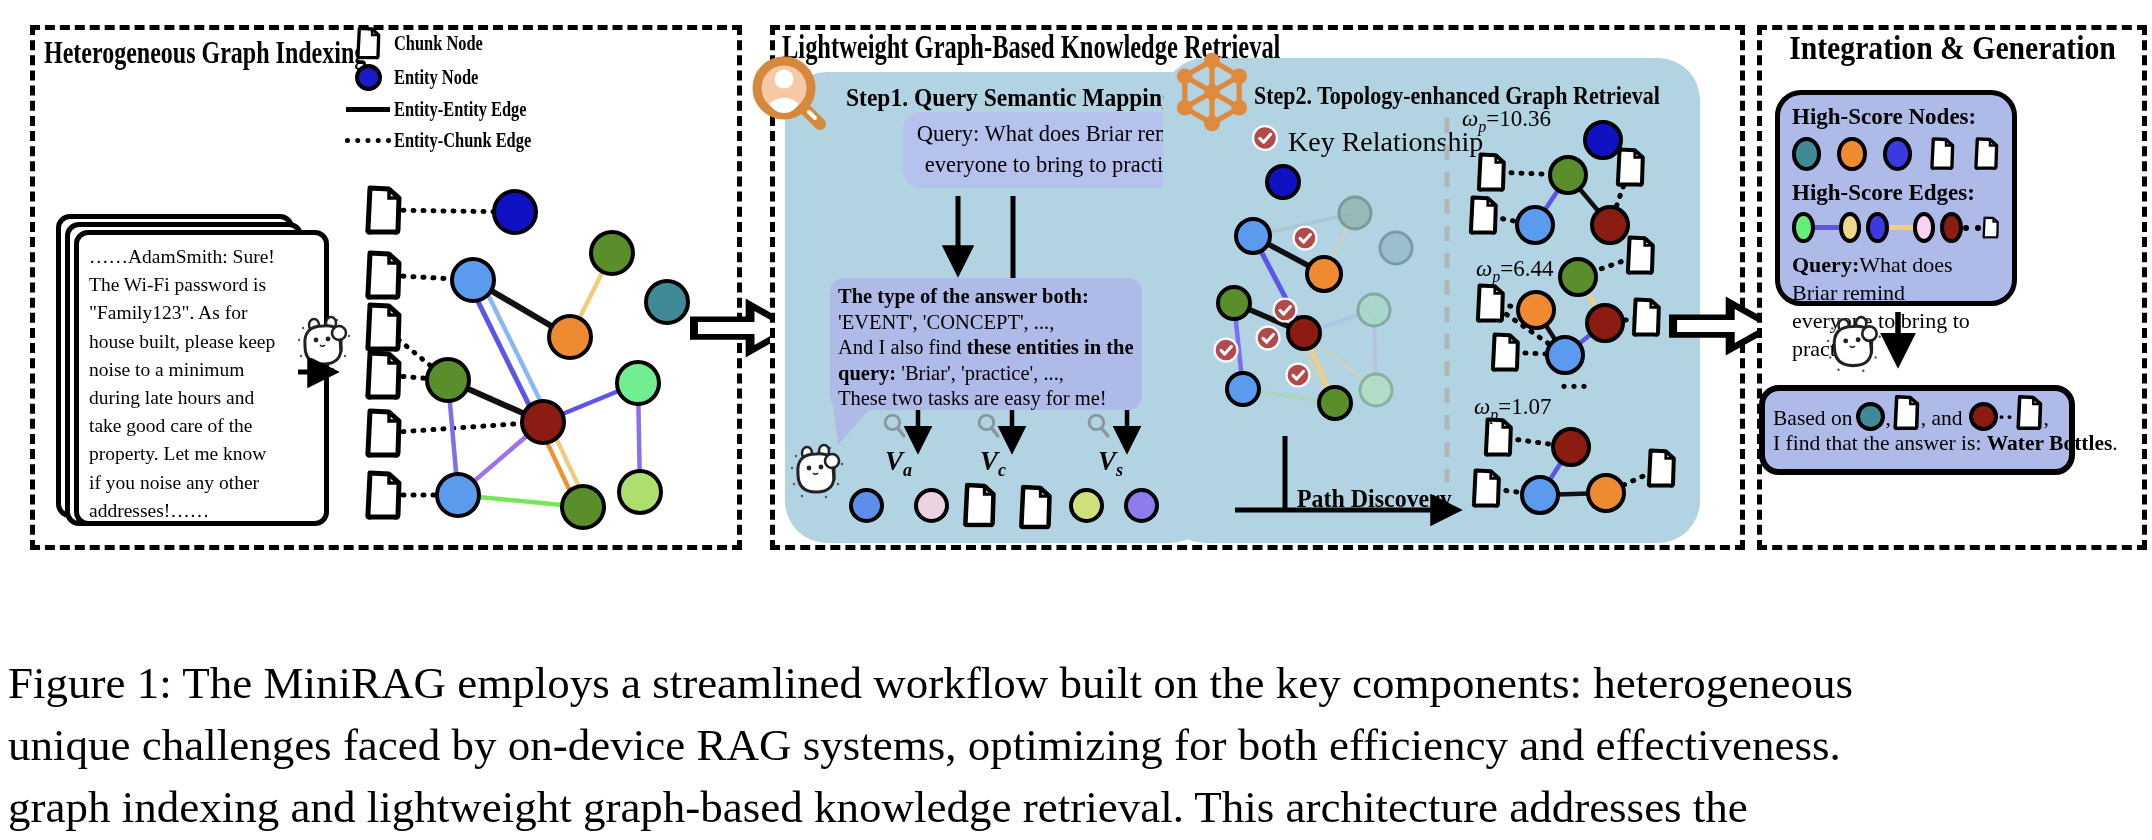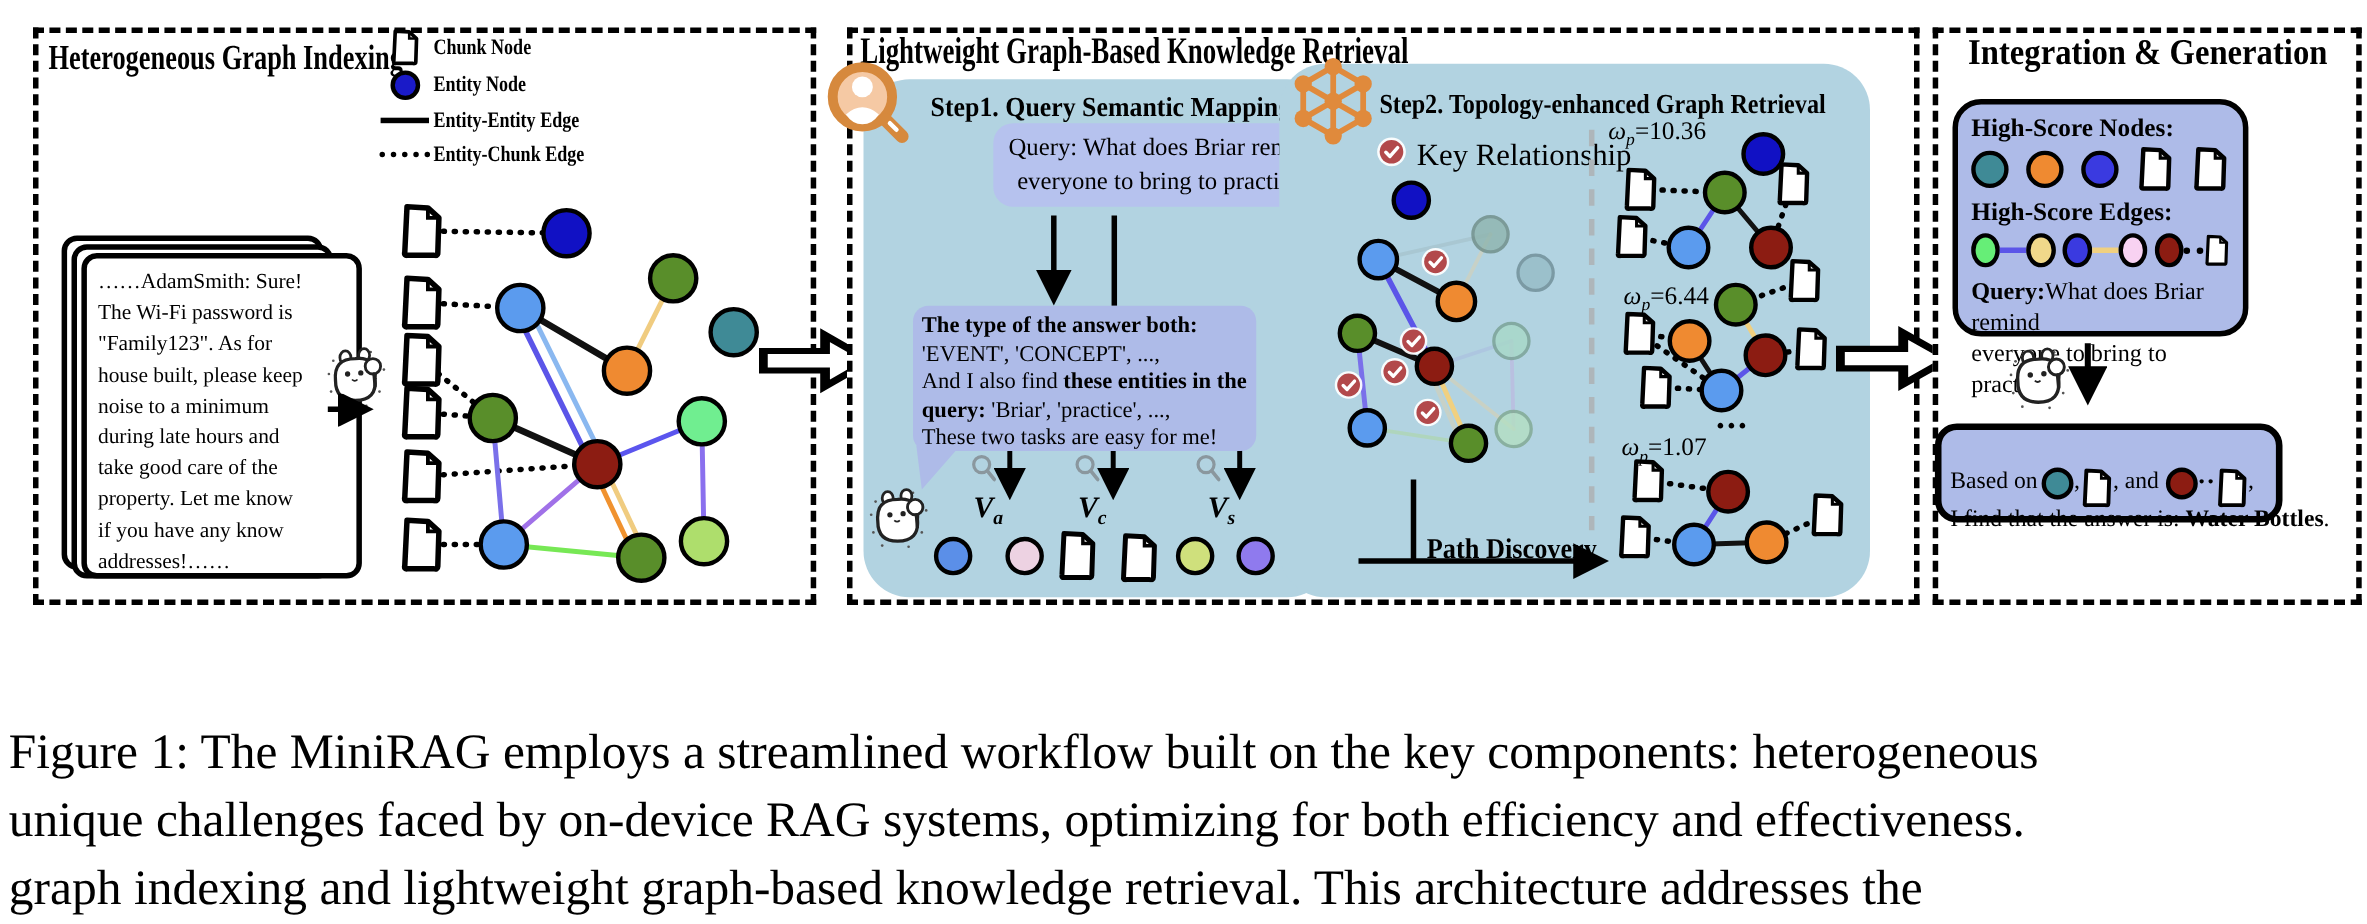--- a/index.html
+++ b/index.html
@@ -24,21 +24,21 @@
   svg.overlay{position:absolute;pointer-events:none;}
   .mathlab{position:absolute;font-size:23px;font-style:italic;white-space:nowrap;}
   .mathlab sub{font-size:16px;}
   .vlab{position:absolute;font-size:27px;font-style:italic;font-weight:bold;white-space:nowrap;}
   .vlab sub{font-size:18px;}
   .hs-label{font-weight:bold;font-size:23px;line-height:27px;white-space:nowrap;}
   .hs-row{display:flex;align-items:center;margin:3px 0 5px 0;}
   .conn{height:5px;width:24px;flex:none;}
   .conn-dot{width:18px;height:0;border-top:6px dotted #000;background:none!important;flex:none;}
   .p3text{font-size:22px;line-height:28px;}
-  .ansrow{display:flex;align-items:flex-start;white-space:nowrap;font-size:21.5px;height:34px;margin-top:28px;}
+  .ansrow{display:flex;align-items:flex-end;white-space:nowrap;font-size:21.5px;height:34px;}
   .caption{position:absolute;font-size:45px;line-height:62px;letter-spacing:0px;}
   .nowrap{white-space:nowrap;}
 </style>
 </head>
 <body>
 
 <div class="stage">
 
   <svg width="0" height="0" style="position:absolute">
     <defs>
@@ -150,21 +150,21 @@
   <div class="sheet" style="left:65px;top:222px;width:228px;height:294px;"></div>
   <div class="sheet" style="left:74px;top:230px;width:255px;height:296px;padding:8px 6px 0 10px;box-sizing:border-box;">
     <div class="doc-line">……AdamSmith: Sure!</div>
     <div class="doc-line">The Wi-Fi password is</div>
     <div class="doc-line">"Family123". As for</div>
     <div class="doc-line">house built, please keep</div>
     <div class="doc-line">noise to a minimum</div>
     <div class="doc-line">during late hours and</div>
     <div class="doc-line">take good care of the</div>
     <div class="doc-line">property. Let me know</div>
-    <div class="doc-line">if you have any know</div>
+    <div class="doc-line">if you noise any other</div>
     <div class="doc-line">addresses!……</div>
   </div>
 
   <svg class="overlay" style="left:293px;top:312px;" width="64" height="64" viewBox="0 0 64 64">
       <use href="#mascot" xlink:href="#mascot"></use>
     </svg>
   <svg class="overlay" style="left:294px;top:358px;" width="60" height="30">
     <line x1="4" y1="14" x2="36" y2="14" stroke="#000" stroke-width="5" marker-end="url(#ah)"></line>
   </svg>
 
@@ -358,21 +358,21 @@
 
   <svg class="overlay" style="left:1669px;top:295px;" width="108" height="62" viewBox="0 0 60 56" preserveAspectRatio="none">
       <use href="#barrow" xlink:href="#barrow"></use>
     </svg>
 
   <div class="panel" style="left:1757px;top:25px;width:380px;height:515px;"></div>
   <div class="abs" style="left:1757px;top:30px;width:390px;text-align:center;">
     <span class="ptitle" style="font-size:33px;transform:scaleX(.9);transform-origin:center top;">Integration &amp; Generation</span>
   </div>
 
-  <div class="abs" style="left:1775px;top:90px;width:269px;height:216px;background:#aebbe8;border:5px solid #000;border-radius:26px;box-sizing:border-box;padding:8px 12px;">
+  <div class="abs" style="left:1775px;top:90px;width:242px;height:216px;background:#aebbe8;border:5px solid #000;border-radius:26px;box-sizing:border-box;padding:8px 12px;">
     <div class="hs-label">High-Score Nodes:</div>
     <div class="hs-row" style="gap:16px;">
       <span class="circ" style="width:34px;height:34px;background:#3f8a96;"></span>
       <span class="circ" style="width:34px;height:34px;background:#ef8a31;"></span>
       <span class="circ" style="width:34px;height:34px;background:#3a3ae0;"></span>
       <svg width="34" height="41" viewBox="0 0 42 50">
           <use href="#doc" xlink:href="#doc"></use>
         </svg>
       <svg width="34" height="41" viewBox="0 0 42 50">
           <use href="#doc" xlink:href="#doc"></use>

